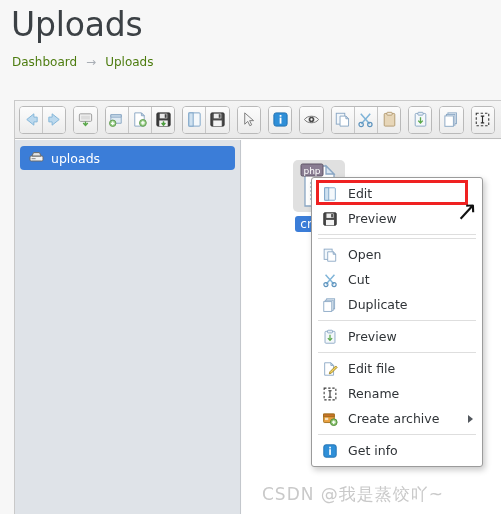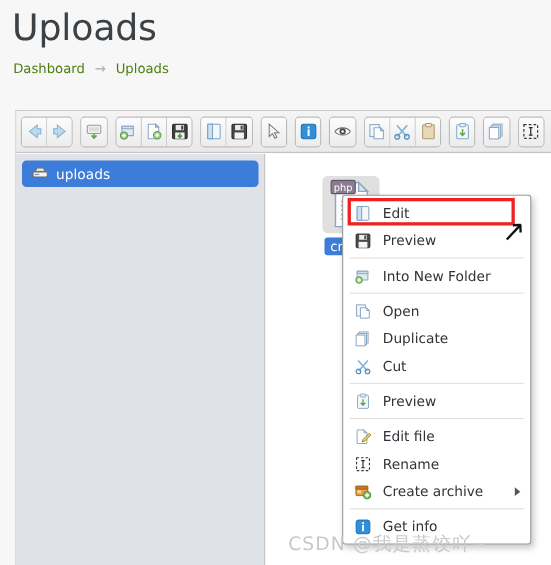--- a/index.html
+++ b/index.html
@@ -406,61 +406,50 @@
         <svg width="16" height="16" viewBox="0 0 18 18">
           <rect x="2" y="2" width="14" height="14" rx="1.2" fill="#4a4a4a" stroke="#2a2a2a" stroke-width="1"></rect>
           <rect x="5" y="2.8" width="8" height="5" fill="#ececec"></rect>
           <rect x="10.3" y="3.4" width="2" height="3.8" fill="#4a4a4a"></rect>
           <rect x="4.5" y="10" width="9" height="6" fill="#f4f4f4"></rect>
         </svg>
       </span>
       <span class="mi-label">Preview</span>
     </div>
     <div class="menu-sep"></div>
-    <div class="menu-item">
-      <span class="mi-icon">
-        <svg width="16" height="16" viewBox="0 0 18 18">
-          <path d="M3 4 H14 V13 H3 Z" fill="#dfeaf3" stroke="#8aa7c4" stroke-width="1"></path>
-          <path d="M3 4 H14 V6.5 H3 Z" fill="#cfe0ee" stroke="#8aa7c4" stroke-width="1"></path>
-          <circle cx="5" cy="13" r="3.4" fill="#9bd08a" stroke="#5f9a4e" stroke-width="1"></circle>
-          <path d="M5 11.2 V14.8 M3.2 13 H6.8" stroke="#ffffff" stroke-width="1.3"></path>
-        </svg>
-      </span>
-      <span class="mi-label">Into New Folder</span>
-    </div>
     <div class="menu-sep"></div>
     <div class="menu-item">
       <span class="mi-icon">
         <svg width="16" height="16" viewBox="0 0 18 18">
           <rect x="2.4" y="2.4" width="9" height="11.5" fill="#f2f7fb" stroke="#8aa7c4" stroke-width="1"></rect>
           <path d="M6.4 5.4 H12.6 L15.4 8.2 V16 H6.4 Z" fill="#ffffff" stroke="#8aa7c4" stroke-width="1"></path>
           <path d="M12.6 5.4 L15.4 8.2 H12.6 Z" fill="#d9e6f2" stroke="#8aa7c4" stroke-width="1"></path>
         </svg>
       </span>
       <span class="mi-label">Open</span>
     </div>
     <div class="menu-item">
       <span class="mi-icon">
         <svg width="16" height="16" viewBox="0 0 18 18">
+          <path d="M4 3 L13.5 13.8 M14 3 L4.5 13.8" stroke="#7fb4d8" stroke-width="1.6" fill="none"></path>
+          <circle cx="4.4" cy="14.2" r="2.3" fill="none" stroke="#5d93bd" stroke-width="1.3"></circle>
+          <circle cx="13.6" cy="14.2" r="2.3" fill="none" stroke="#5d93bd" stroke-width="1.3"></circle>
+        </svg>
+      </span>
+      <span class="mi-label">Cut</span>
+    </div>
+    <div class="menu-item">
+      <span class="mi-icon">
+        <svg width="16" height="16" viewBox="0 0 18 18">
           <rect x="5.2" y="2" width="9" height="11.4" fill="#eef5fa" stroke="#8aa7c4" stroke-width="1"></rect>
           <rect x="3.6" y="3.6" width="9" height="11.4" fill="#f6fafd" stroke="#8aa7c4" stroke-width="1"></rect>
           <rect x="2" y="5.2" width="9" height="11" fill="#ffffff" stroke="#8aa7c4" stroke-width="1"></rect>
         </svg>
       </span>
       <span class="mi-label">Duplicate</span>
-    </div>
-    <div class="menu-item">
-      <span class="mi-icon">
-        <svg width="16" height="16" viewBox="0 0 18 18">
-          <path d="M4 3 L13.5 13.8 M14 3 L4.5 13.8" stroke="#7fb4d8" stroke-width="1.6" fill="none"></path>
-          <circle cx="4.4" cy="14.2" r="2.3" fill="none" stroke="#5d93bd" stroke-width="1.3"></circle>
-          <circle cx="13.6" cy="14.2" r="2.3" fill="none" stroke="#5d93bd" stroke-width="1.3"></circle>
-        </svg>
-      </span>
-      <span class="mi-label">Cut</span>
     </div>
     <div class="menu-sep"></div>
     <div class="menu-item">
       <span class="mi-icon">
         <svg width="16" height="16" viewBox="0 0 18 18">
           <rect x="3.4" y="2.6" width="11.2" height="13.4" rx="1" fill="#f4f8fb" stroke="#8aa7c4" stroke-width="1"></rect>
           <rect x="6.2" y="1.4" width="5.6" height="3" rx="0.8" fill="#e6eef5" stroke="#8aa7c4" stroke-width="1"></rect>
           <path d="M9 6.6 V12.4 M6.6 10.2 L9 12.8 L11.4 10.2" stroke="#5aa84a" stroke-width="1.4" fill="none"></path>
         </svg>
       </span>

